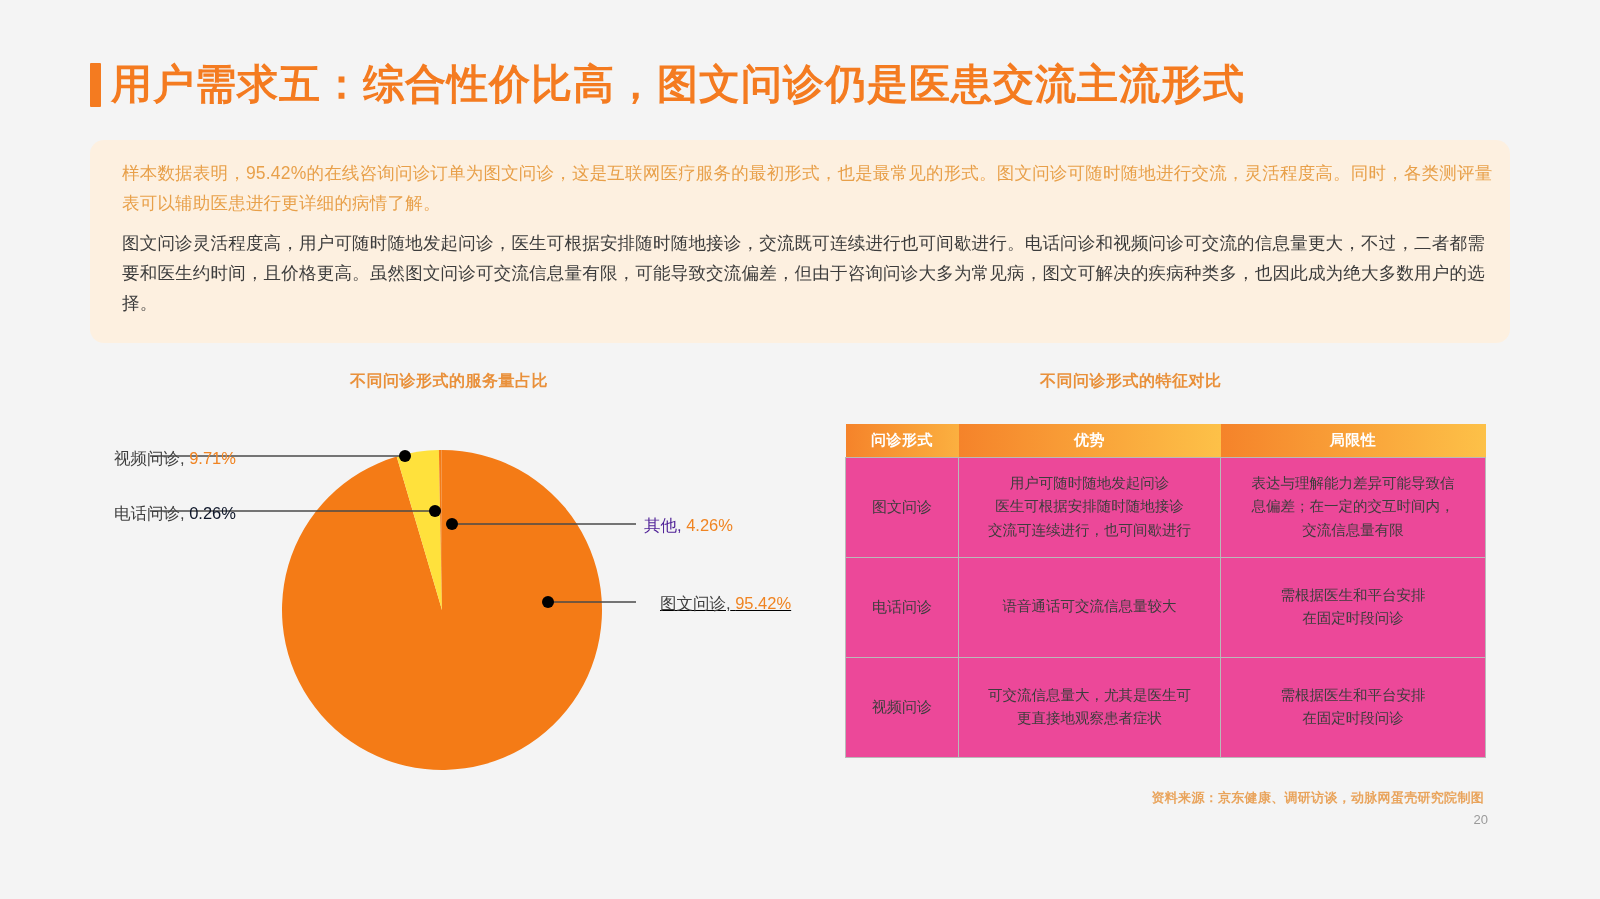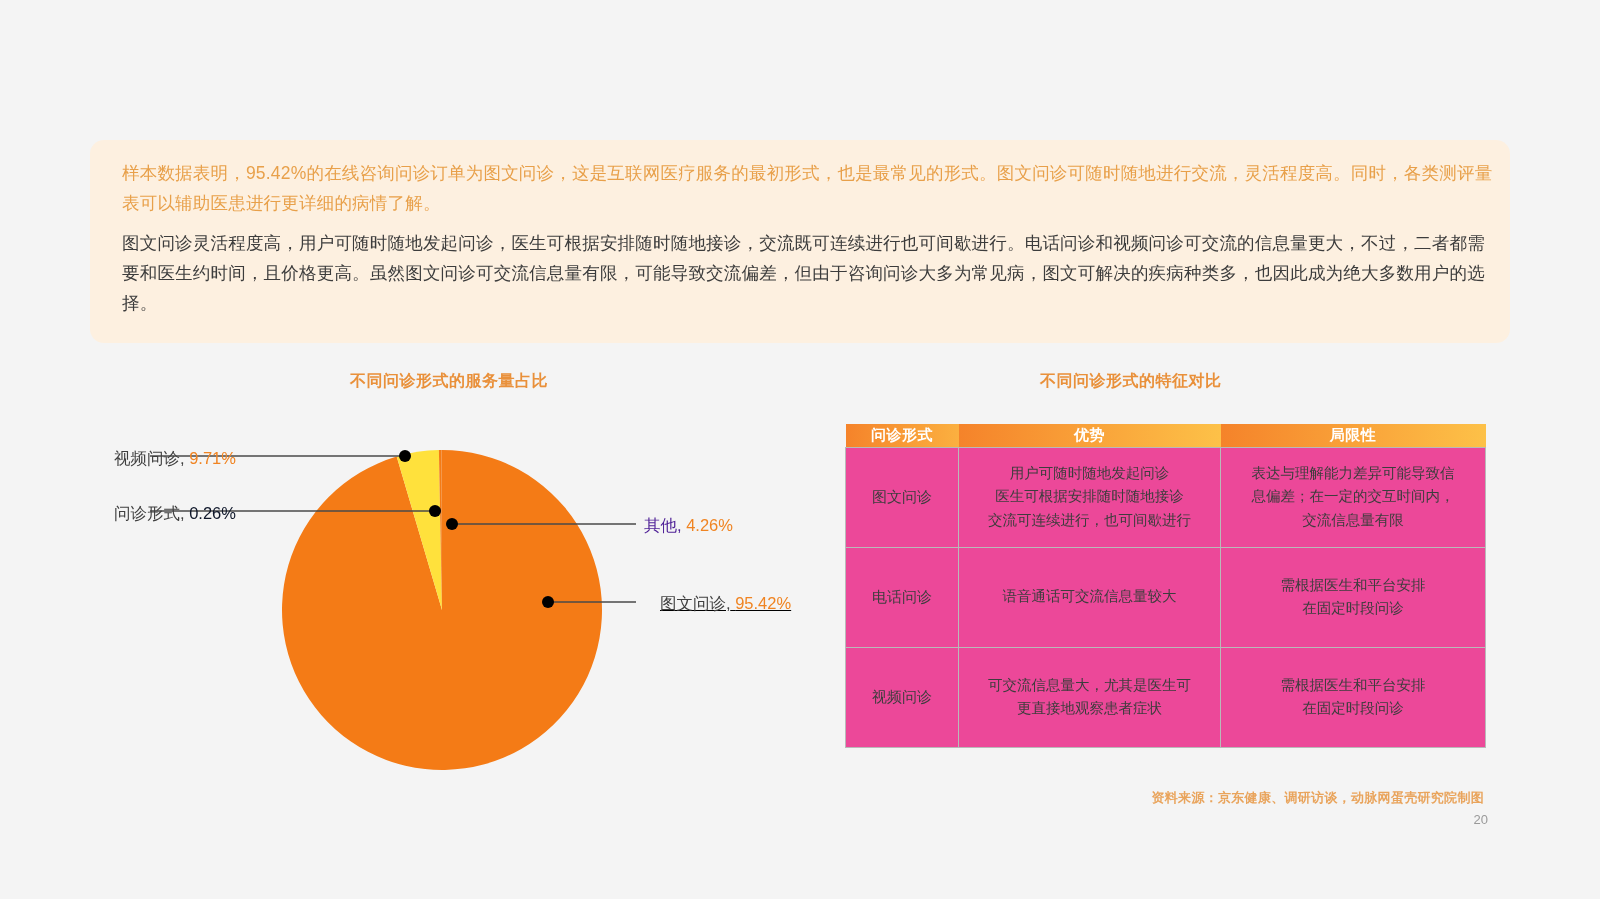--- a/index.html
+++ b/index.html
@@ -46,21 +46,21 @@
   #table-title { left: 1040px; top: 371px; }
 
   
   #pie-area { position: absolute; left: 80px; top: 400px; width: 740px; height: 380px; }
   #pie-svg { display: block; }
 
   
   #table-wrap { position: absolute; left: 845px; top: 424px; width: 640px; }
   table.cmp { width: 640px; border-collapse: collapse; table-layout: fixed; }
   table.cmp th {
-    height: 23px; color: #ffffff; font-size: 15px; font-weight: bold;
+    height: 33px; color: #ffffff; font-size: 15px; font-weight: bold;
     letter-spacing: .5px; border: none; text-align: center;
   }
   th.h1 { width: 113px; background: linear-gradient(90deg,#f5832a 0%,#fbb040 100%); }
   th.h2 { width: 262px; background: linear-gradient(90deg,#f5832a 0%,#fdc148 100%); }
   th.h3 { width: 265px; background: linear-gradient(90deg,#f5832a 0%,#fdc148 100%); }
   table.cmp td {
     border: 1px solid #b9b9b9; background: #ec4899;
     color: #3d3d3d; font-size: 14.5px; line-height: 1.62;
     text-align: center; vertical-align: middle; padding: 14px 10px; height: 100px;
   }
@@ -74,20 +74,24 @@
   #page-num {
     position: absolute; right: 112px; top: 812px;
     font-size: 13px; color: #9a9a9a;
   }
 </style>
 </head>
 <body>
 
 <div class="slide">
 
+  <div class="title-row">
+    <div class="title-bar"></div>
+    <div class="title-text">用户需求五：综合性价比高，图文问诊仍是医患交流主流形式</div>
+  </div>
 
   <div class="callout">
     <p class="p-highlight">样本数据表明，95.42%的在线咨询问诊订单为图文问诊，这是互联网医疗服务的最初形式，也是最常见的形式。图文问诊可随时随地进行交流，灵活程度高。同时，各类测评量表可以辅助医患进行更详细的病情了解。</p>
     <p class="p-body">图文问诊灵活程度高，用户可随时随地发起问诊，医生可根据安排随时随地接诊，交流既可连续进行也可间歇进行。电话问诊和视频问诊可交流的信息量更大，不过，二者都需要和医生约时间，且价格更高。虽然图文问诊可交流信息量有限，可能导致交流偏差，但由于咨询问诊大多为常见病，图文可解决的疾病种类多，也因此成为绝大多数用户的选择。</p>
   </div>
 
   <div class="chart-title" id="pie-title">不同问诊形式的服务量占比</div>
   <div class="chart-title" id="table-title">不同问诊形式的特征对比</div>
 
   <div id="pie-area">
@@ -109,21 +113,21 @@
           <line x1="468" y1="202" x2="556" y2="202" stroke="#4a4a4a" stroke-width="1.6"></line>
           <circle cx="468" cy="202" r="6" fill="#000"></circle>
         </g>
     </svg>
 
     <div style="position:absolute;left:34px;top:48px;font-size:16.5px;white-space:nowrap;">
       <span class="lbl-n" style="color:#3f3f3f">视频问诊,</span>
       <span class="lbl-v" style="color:#f08422">9.71%</span>
     </div>
     <div style="position:absolute;left:34px;top:103px;font-size:16.5px;white-space:nowrap;">
-      <span style="color:#3f3f3f">问诊形式,</span>
+      <span style="color:#3f3f3f">电话问诊,</span>
       <span style="color:#0f172a">0.26%</span>
     </div>
     <div style="position:absolute;left:564px;top:115px;font-size:16.5px;white-space:nowrap;">
       <span style="color:#4c1d95">其他,</span>
       <span style="color:#f08422">4.26%</span>
     </div>
     <div style="position:absolute;left:580px;top:193px;font-size:16.5px;white-space:nowrap;text-decoration:underline;">
       <span style="color:#3f3f3f">图文问诊,</span>
       <span style="color:#f08422">95.42%</span>
     </div>

